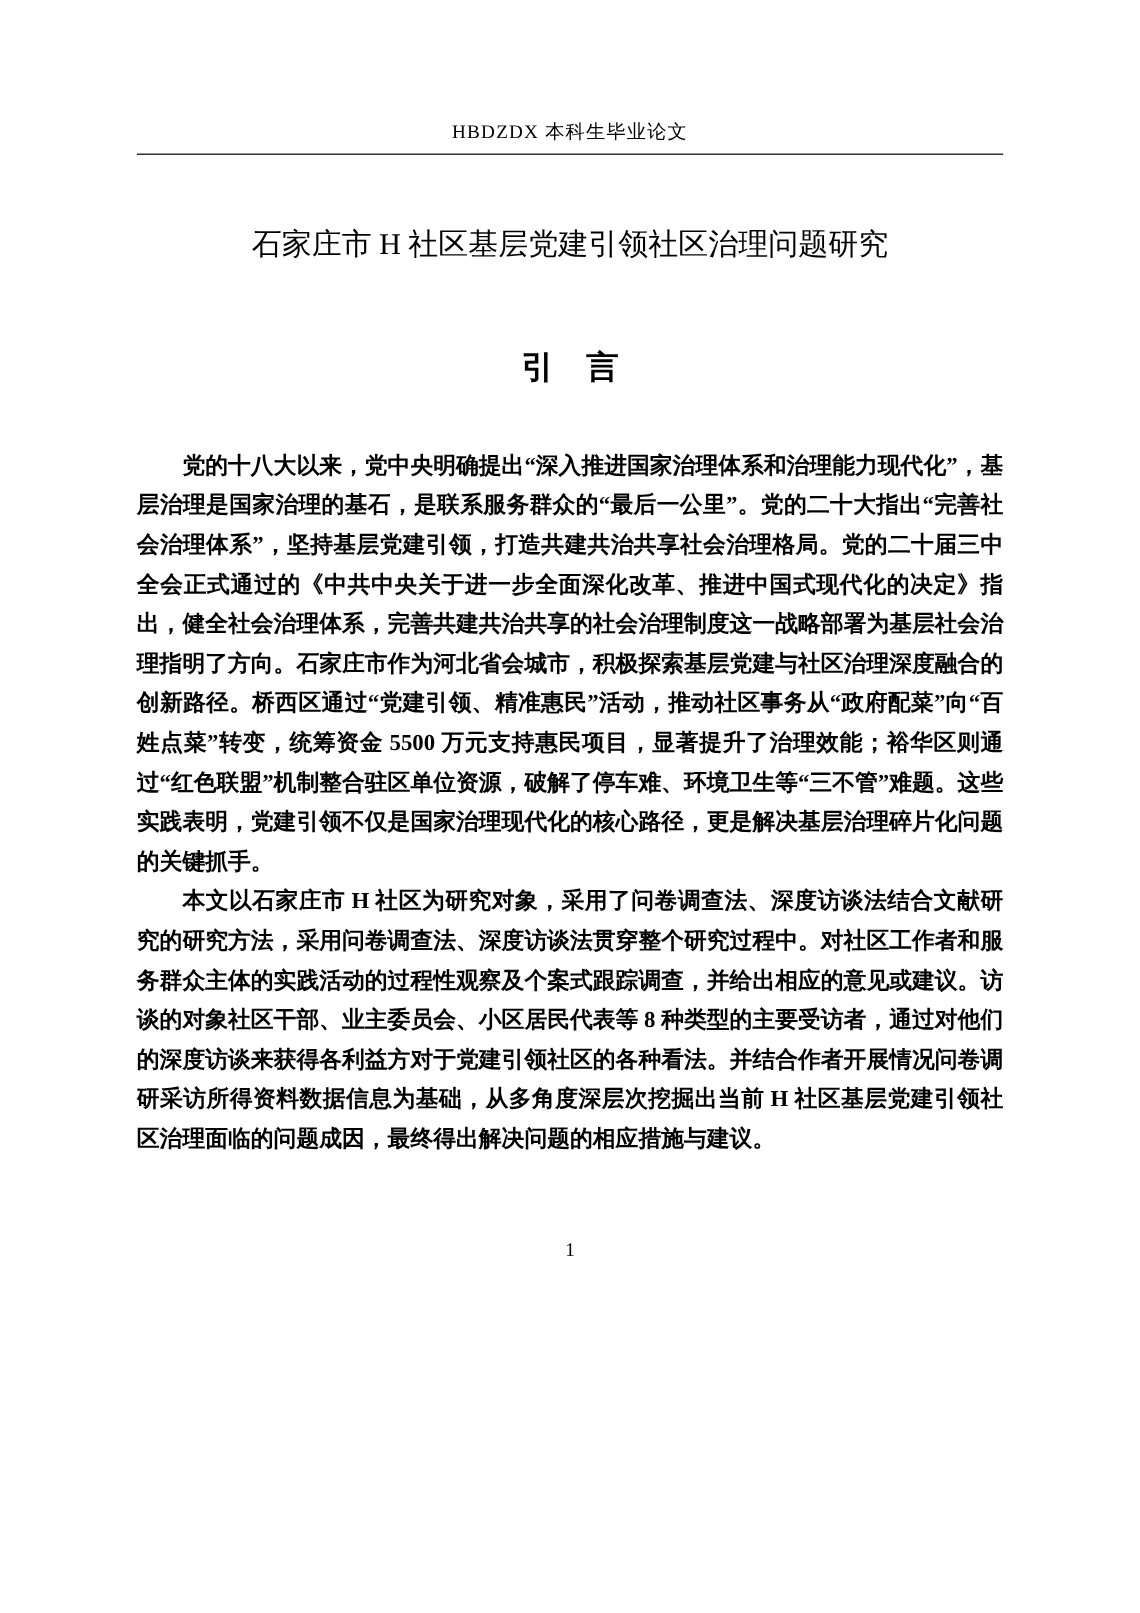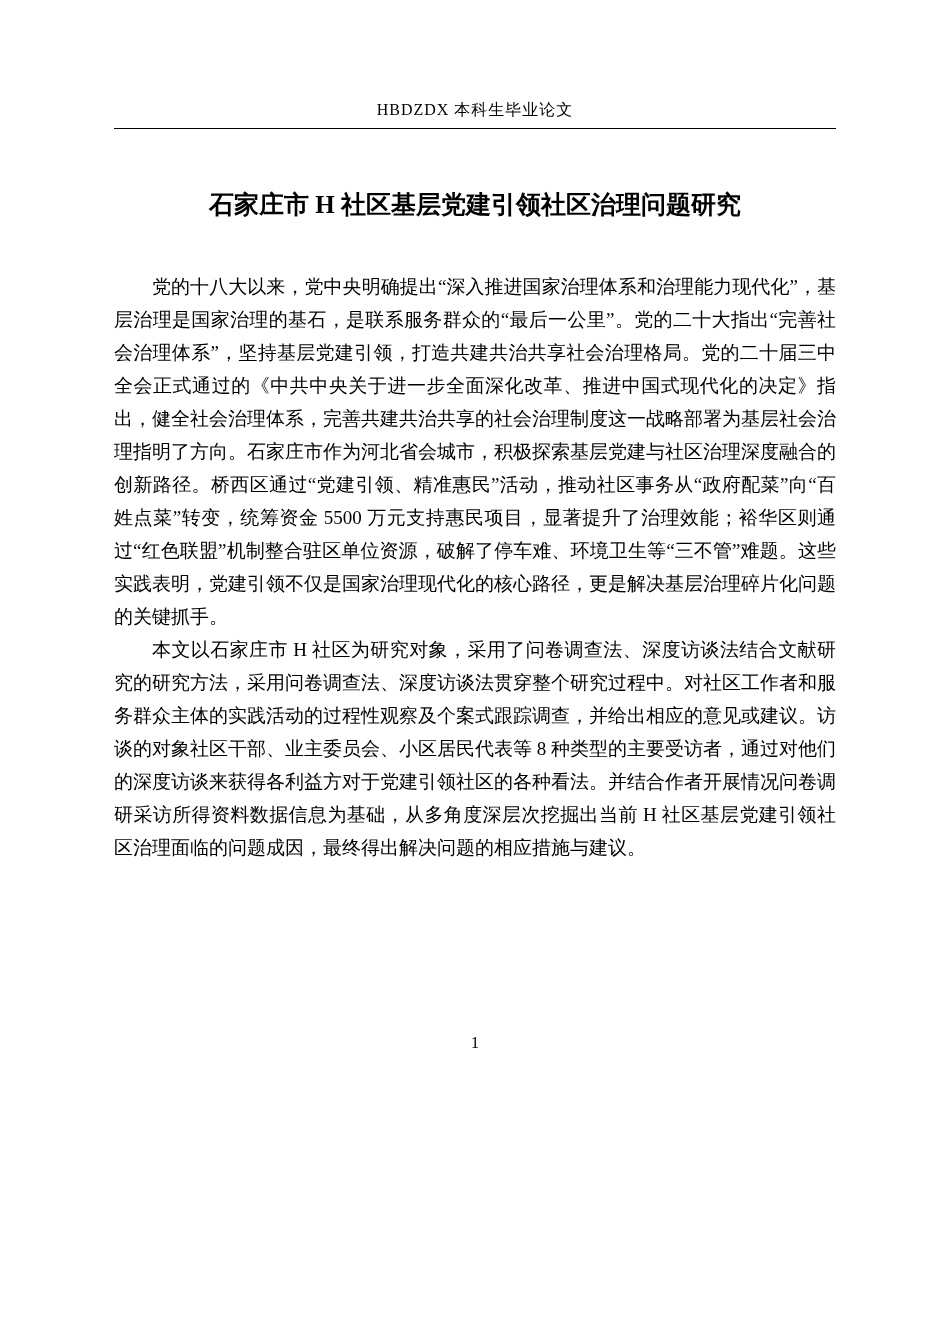--- a/index.html
+++ b/index.html
@@ -21,34 +21,35 @@
     text-align: center;
     font-size: 16px;
     letter-spacing: 1px;
     padding-bottom: 7px;
     border-bottom: 1.5px solid #000000;
   }
   .doc-title {
     margin-top: 60px;
     text-align: center;
     font-size: 25px;
-    font-weight: bold;
+    font-weight: normal;
     line-height: 1.3;
   }
   .section-heading {
     margin-top: 66px;
     text-align: center;
     font-size: 27px;
     font-weight: bold;
   }
   .body-text {
     margin-top: 48px;
     font-size: 19px;
     line-height: 33px;
     text-align: justify;
+    font-weight: bold;
   }
   .body-text p {
     text-indent: 2em;
     margin: 0;
   }
   .page-footer {
     position: absolute;
     left: 0;
     right: 0;
     bottom: 100px;
@@ -60,20 +61,21 @@
 <body>
 
 <div class="page">
 
   <div class="page-header">
     <span>HBDZDX 本科生毕业论文</span>
   </div>
 
   <h1 class="doc-title">石家庄市 H 社区基层党建引领社区治理问题研究</h1>
 
+  <h2 class="section-heading">引　言</h2>
 
   <div class="body-text">
     <p>党的十八大以来，党中央明确提出“深入推进国家治理体系和治理能力现代化”，基层治理是国家治理的基石，是联系服务群众的“最后一公里”。党的二十大指出“完善社会治理体系”，坚持基层党建引领，打造共建共治共享社会治理格局。党的二十届三中全会正式通过的《中共中央关于进一步全面深化改革、推进中国式现代化的决定》指出，健全社会治理体系，完善共建共治共享的社会治理制度这一战略部署为基层社会治理指明了方向。石家庄市作为河北省会城市，积极探索基层党建与社区治理深度融合的创新路径。桥西区通过“党建引领、精准惠民”活动，推动社区事务从“政府配菜”向“百姓点菜”转变，统筹资金 5500 万元支持惠民项目，显著提升了治理效能；裕华区则通过“红色联盟”机制整合驻区单位资源，破解了停车难、环境卫生等“三不管”难题。这些实践表明，党建引领不仅是国家治理现代化的核心路径，更是解决基层治理碎片化问题的关键抓手。</p>
     <p>本文以石家庄市 H 社区为研究对象，采用了问卷调查法、深度访谈法结合文献研究的研究方法，采用问卷调查法、深度访谈法贯穿整个研究过程中。对社区工作者和服务群众主体的实践活动的过程性观察及个案式跟踪调查，并给出相应的意见或建议。访谈的对象社区干部、业主委员会、小区居民代表等 8 种类型的主要受访者，通过对他们的深度访谈来获得各利益方对于党建引领社区的各种看法。并结合作者开展情况问卷调研采访所得资料数据信息为基础，从多角度深层次挖掘出当前 H 社区基层党建引领社区治理面临的问题成因，最终得出解决问题的相应措施与建议。</p>
   </div>
 
   <div class="page-footer">
     <span>1</span>
   </div>
 

